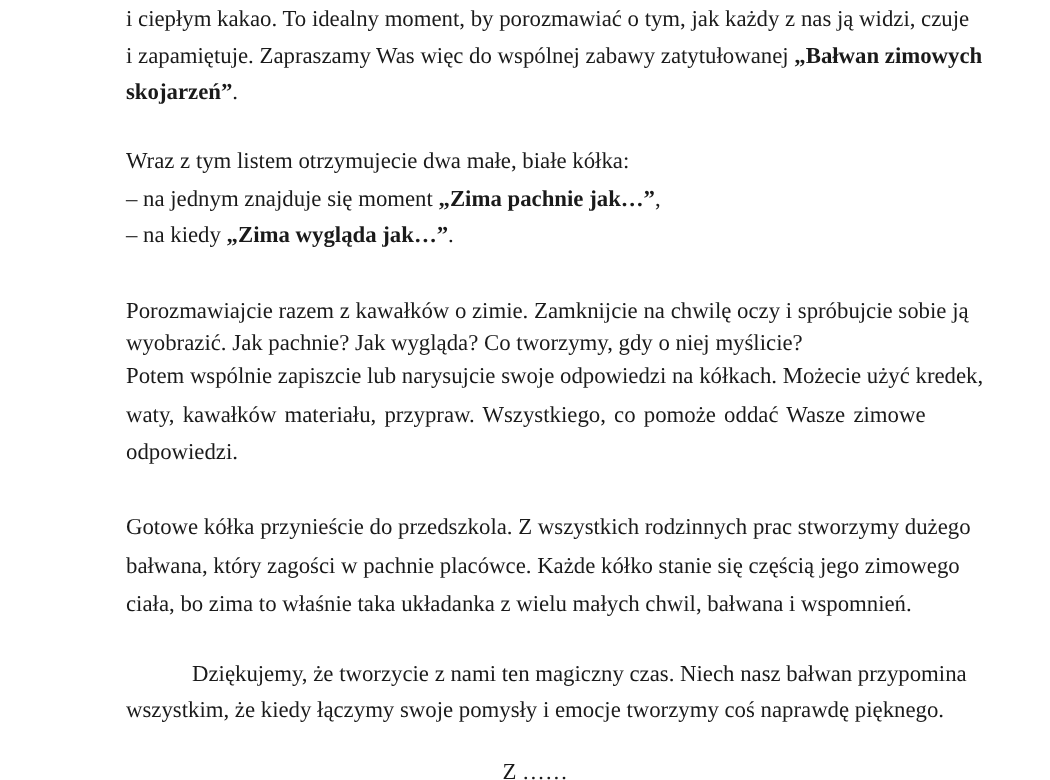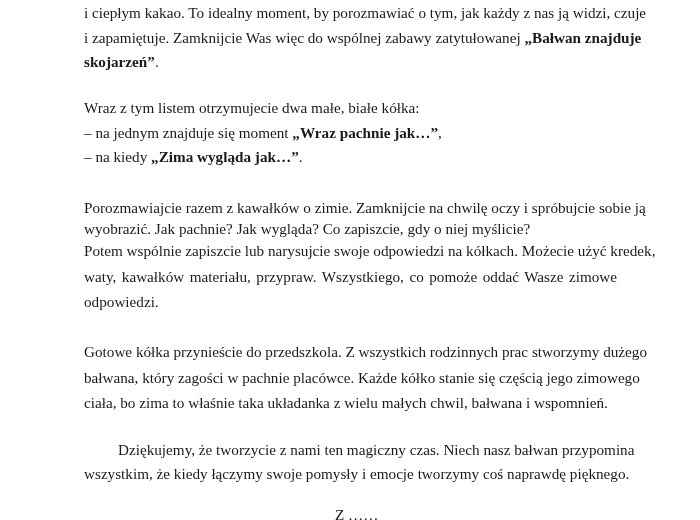--- a/index.html
+++ b/index.html
@@ -14,58 +14,58 @@
     position: absolute; left: 84px; width: 533px;
     font-size: 15.2px; margin: 0;
   }
   .line {
     display: block; white-space: nowrap; height: 0; position: relative;
   }
   .line > span.txt { position: absolute; left: 0; top: 0; transform: translateY(-50%); }
   .just { text-align: justify; text-align-last: justify; }
   .just > span.txt { width: 533px; display: block; }
   b { font-weight: bold; }
-  .indent > span.txt { left: 34px; }
+  .indent > span.txt { left: 44px; }
   .closing { position: absolute; left: 335px; top: 506px; font-size: 15.2px; white-space: nowrap; }
 </style>
 </head>
 <body>
 
 <div class="page">
 
   <div class="para" style="top:0">
     <div class="line just" style="top:13px">
       <span class="txt">i ciepłym kakao. To idealny moment, by porozmawiać o tym, jak każdy z nas ją widzi, czuje</span>
     </div>
     <div class="line just" style="top:38px">
-      <span class="txt"><span>i zapamiętuje. Zamknijcie Was więc do wspólnej zabawy zatytułowanej </span><b>„Bałwan znajduje</b></span>
+      <span class="txt"><span>i zapamiętuje. Zapraszamy Was więc do wspólnej zabawy zatytułowanej </span><b>„Bałwan zimowych</b></span>
     </div>
     <div class="line" style="top:62px">
       <span class="txt"><b>skojarzeń”</b><span>.</span></span>
     </div>
   </div>
 
   <div class="para" style="top:0">
     <div class="line" style="top:108px">
       <span class="txt">Wraz z tym listem otrzymujecie dwa małe, białe kółka:</span>
     </div>
     <div class="line" style="top:133px">
-      <span class="txt"><span>– na jednym znajduje się moment </span><b>„Wraz pachnie jak…”</b><span>,</span></span>
+      <span class="txt"><span>– na jednym znajduje się moment </span><b>„Zima pachnie jak…”</b><span>,</span></span>
     </div>
     <div class="line" style="top:157px">
       <span class="txt"><span>– na kiedy </span><b>„Zima wygląda jak…”</b><span>.</span></span>
     </div>
   </div>
 
   <div class="para" style="top:0">
     <div class="line just" style="top:208px">
       <span class="txt">Porozmawiajcie razem z kawałków o zimie. Zamknijcie na chwilę oczy i spróbujcie sobie ją</span>
     </div>
     <div class="line" style="top:229px">
-      <span class="txt">wyobrazić. Jak pachnie? Jak wygląda? Co zapiszcie, gdy o niej myślicie?</span>
+      <span class="txt">wyobrazić. Jak pachnie? Jak wygląda? Co tworzymy, gdy o niej myślicie?</span>
     </div>
     <div class="line just" style="top:251px">
       <span class="txt">Potem wspólnie zapiszcie lub narysujcie swoje odpowiedzi na kółkach. Możecie użyć kredek,</span>
     </div>
     <div class="line just" style="top:277px">
       <span class="txt">waty, kawałków materiału, przypraw. Wszystkiego, co pomoże oddać Wasze zimowe</span>
     </div>
     <div class="line" style="top:302px">
       <span class="txt">odpowiedzi.</span>
     </div>

